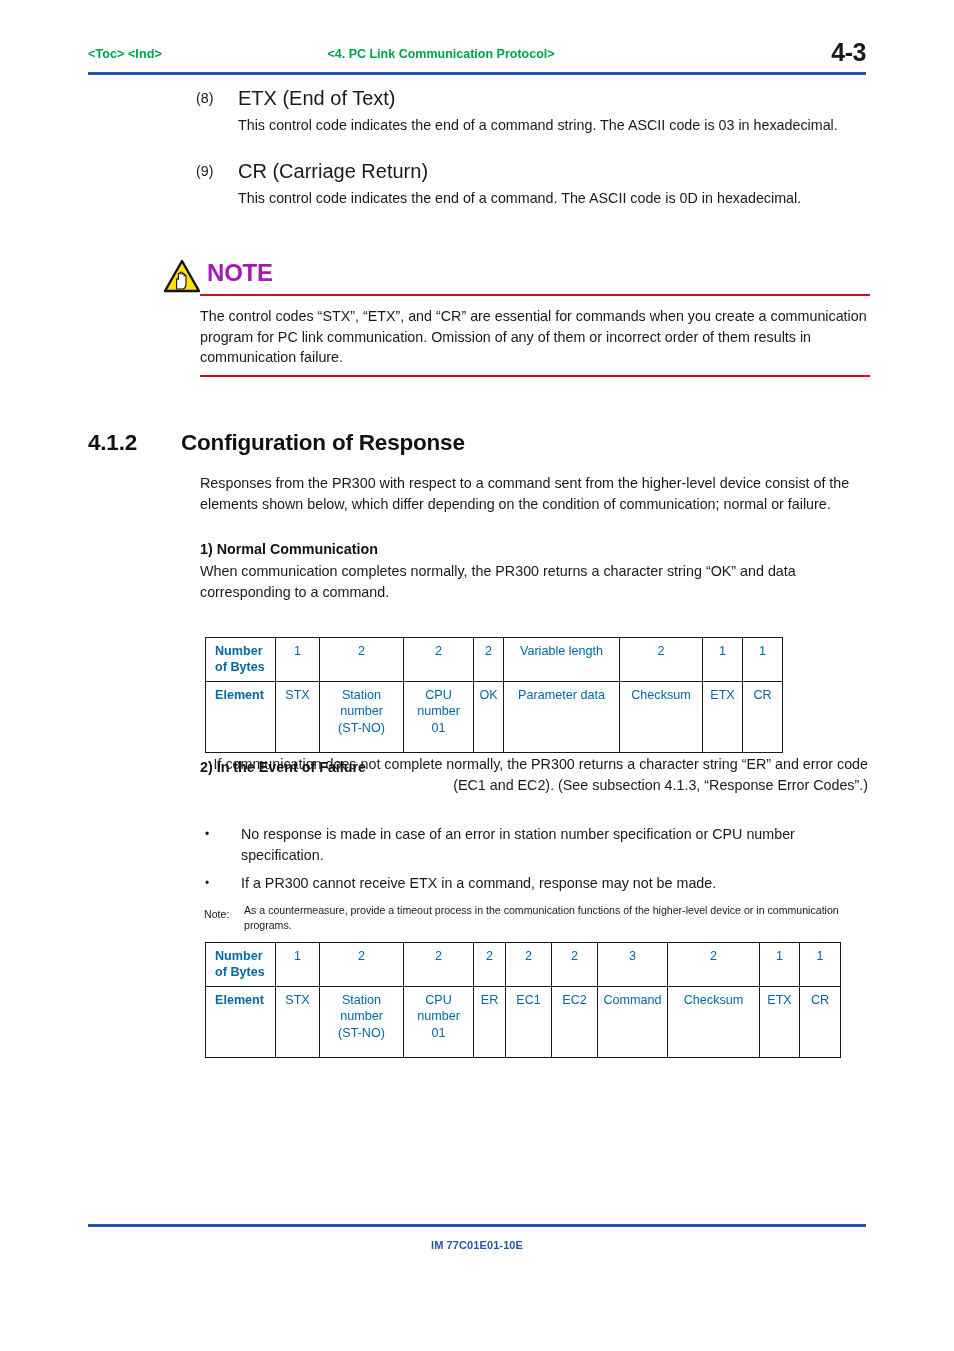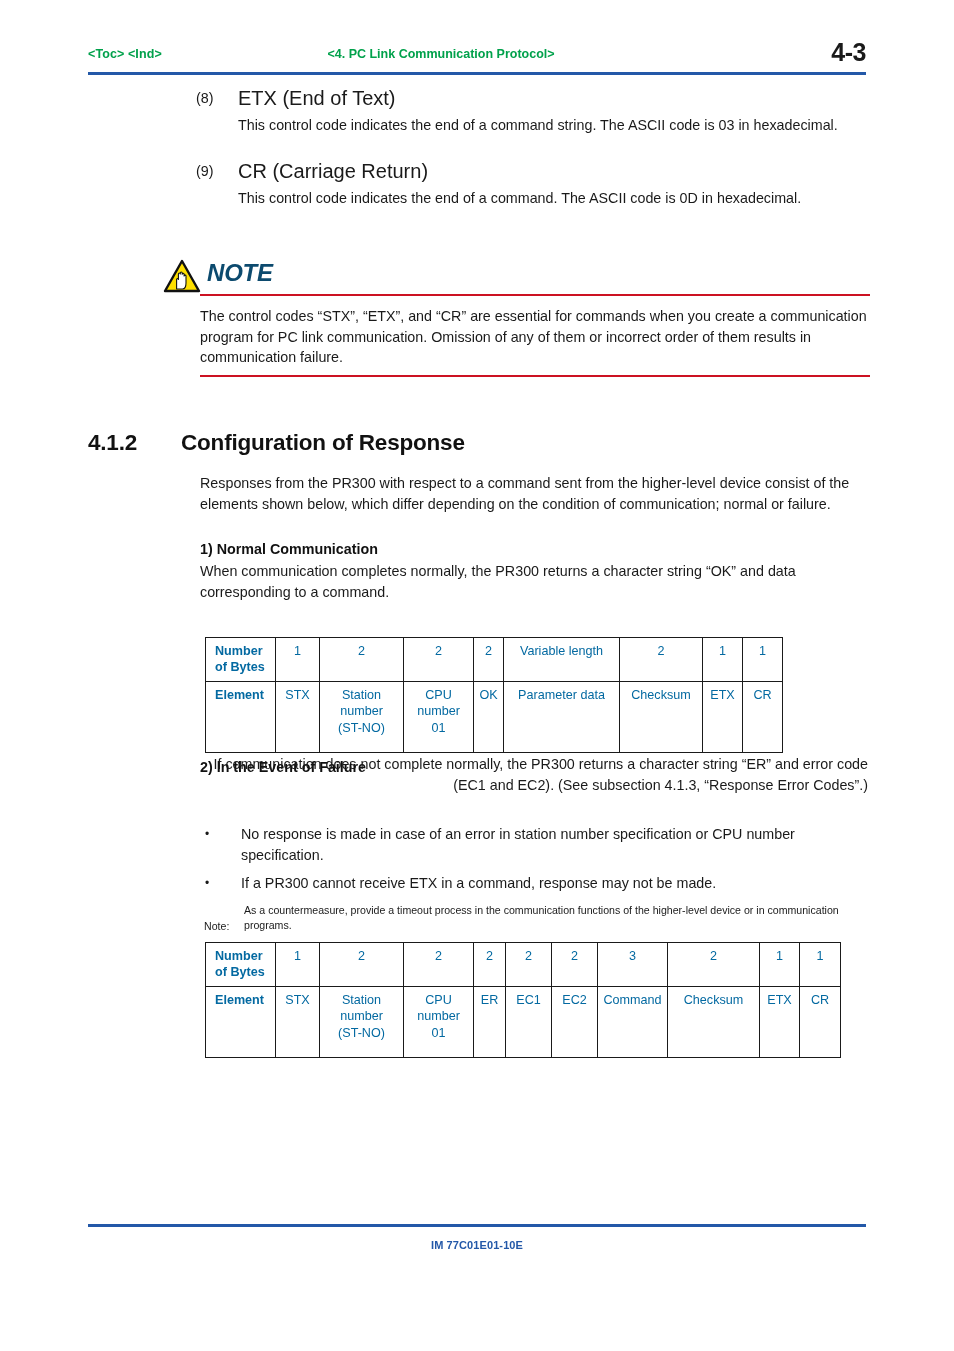--- a/index.html
+++ b/index.html
@@ -109,22 +109,21 @@
     width: 38px;
     height: 34px;
   }
   .note-word {
     position: absolute;
     left: 44px;
     top: 1px;
     font-size: 24px;
     font-weight: bold;
     letter-spacing: -0.2px;
-    color: #0c4a6e;
-    font-style: italic;
+    color: #a21caf;
   }
   .note-rule {
     position: absolute;
     left: 37px;
     width: 670px;
     height: 1.6px;
     background: #cc1122;
   }
   .note-rule.top { top: 36px; }
   .note-rule.bottom { top: 117px; }
@@ -178,21 +177,21 @@
 
   
   .small-note {
     position: absolute;
     font-size: 10.6px;
     line-height: 15px;
   }
   .small-note .sn-label {
     position: absolute;
     left: 0;
-    top: 16px;
+    top: 4px;
     width: 40px;
   }
   .small-note .sn-body {
     margin-left: 40px;
     display: block;
   }
 
   
   table.proto {
     position: absolute;

